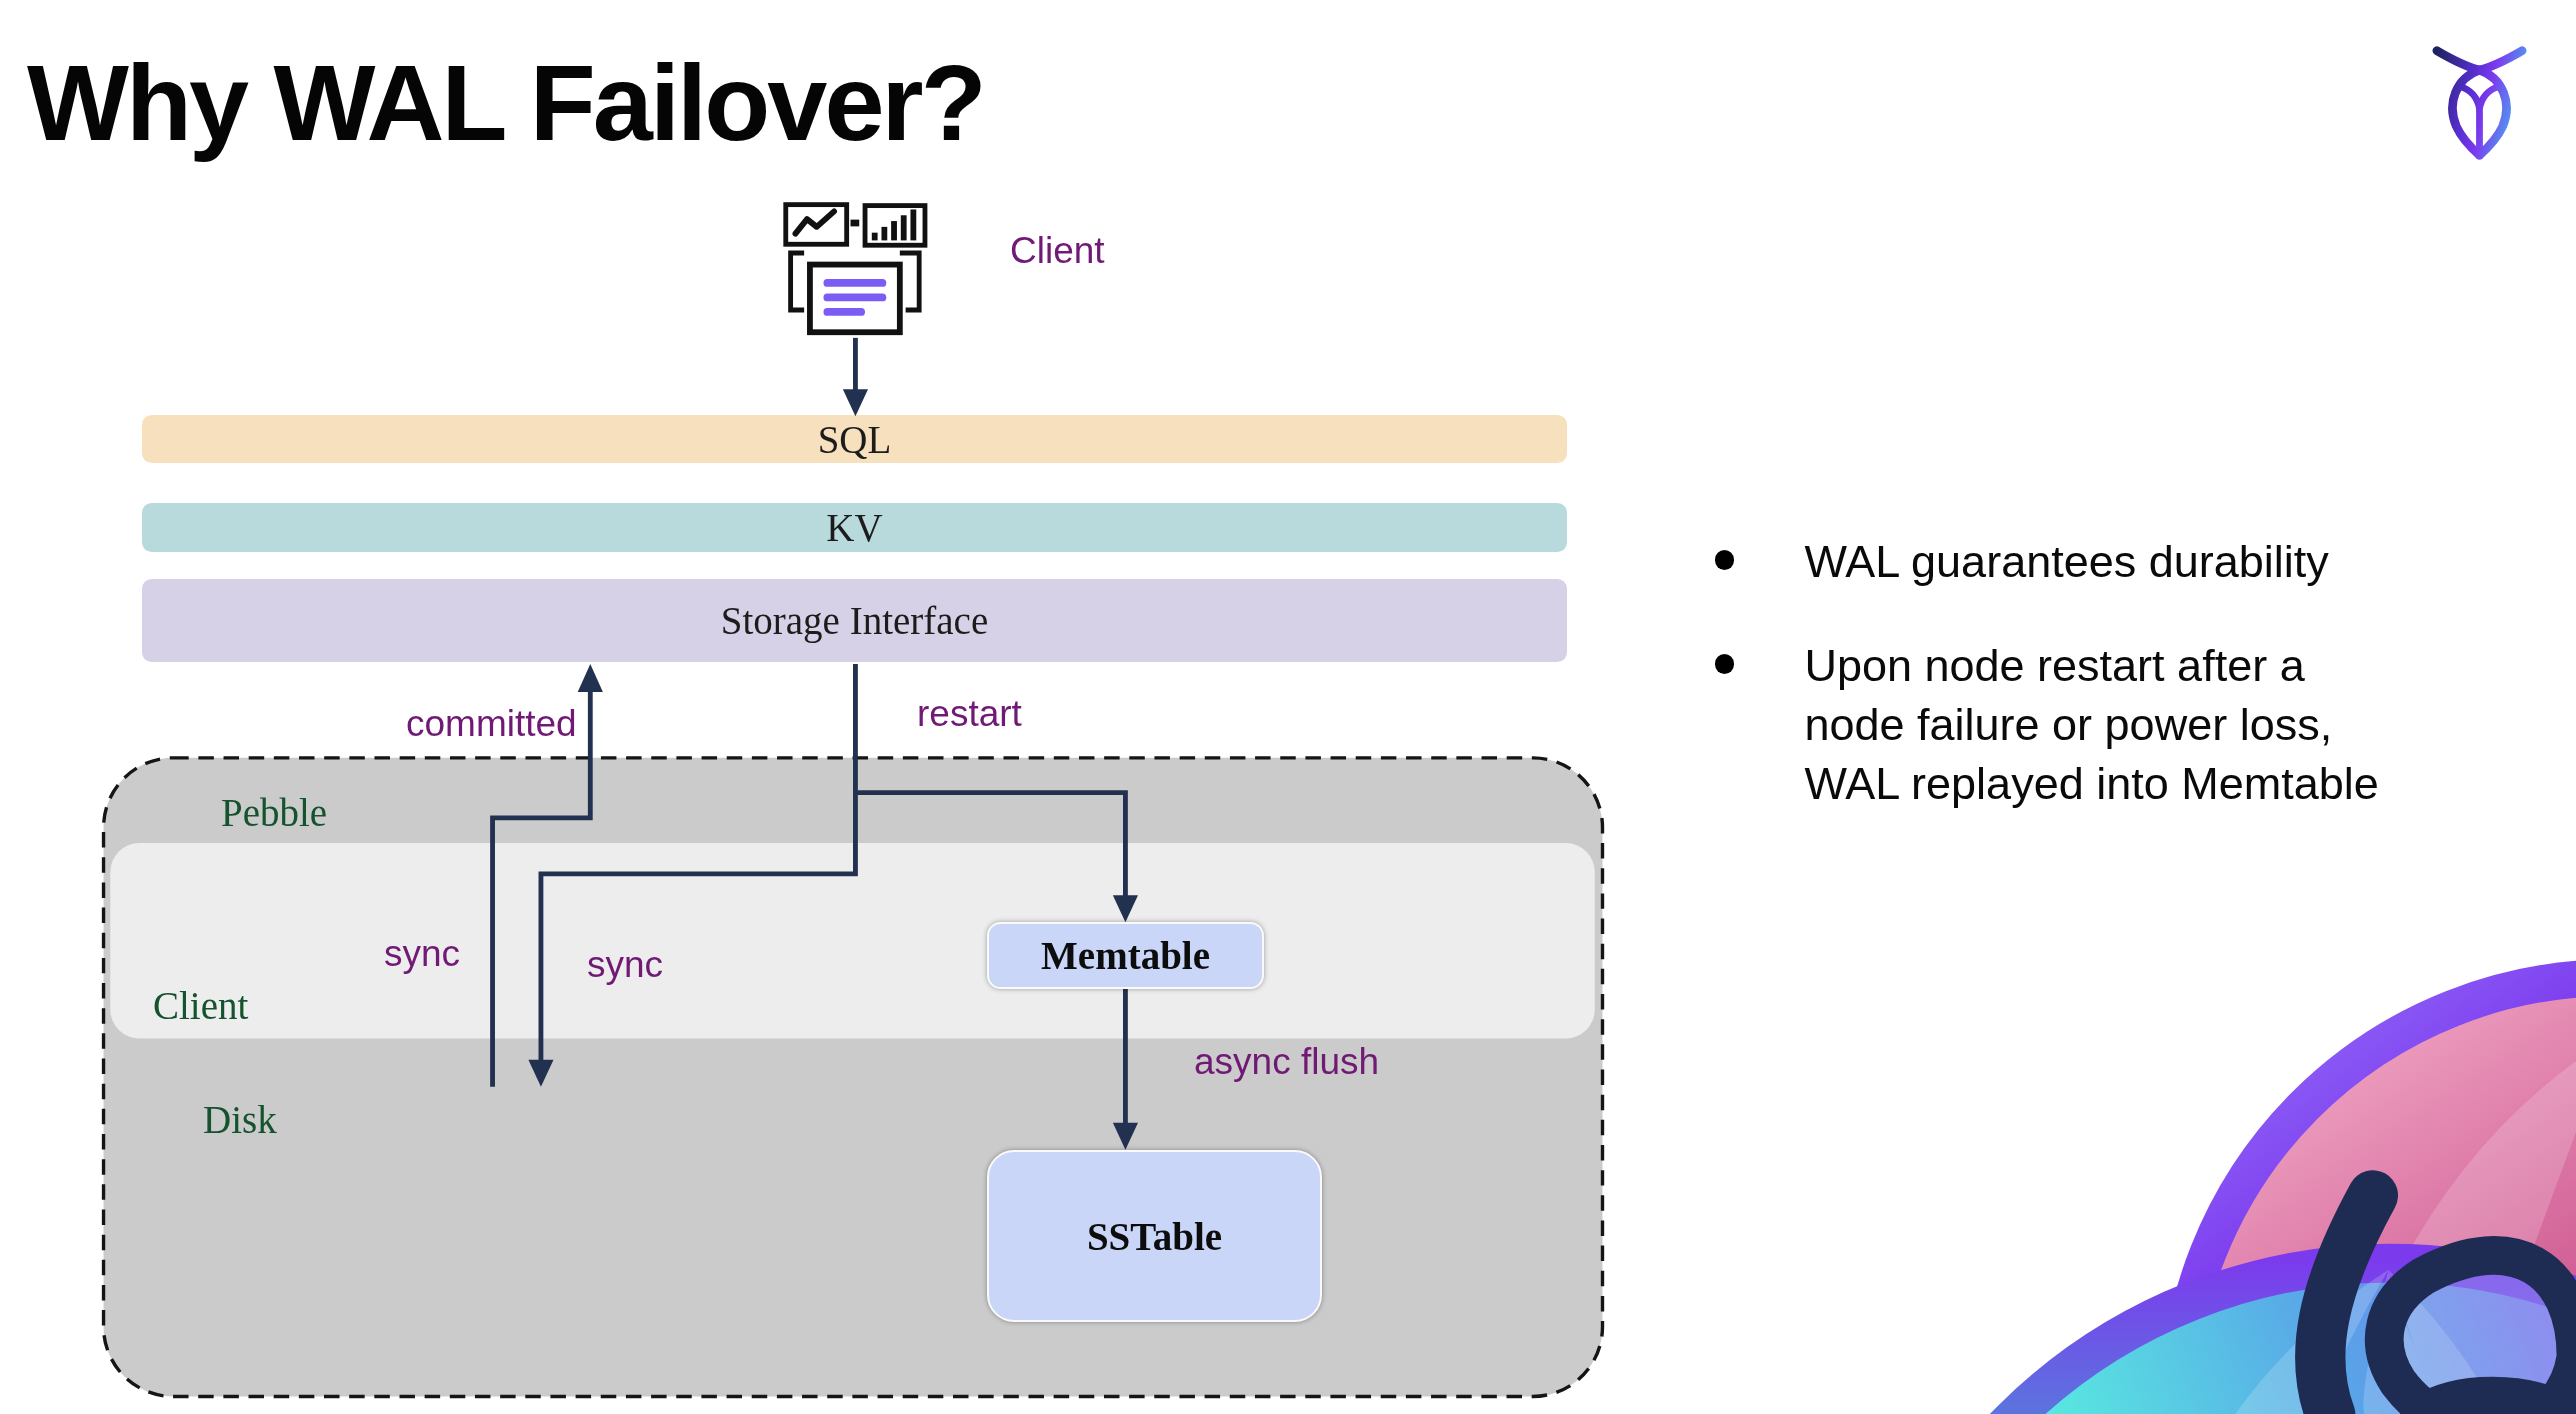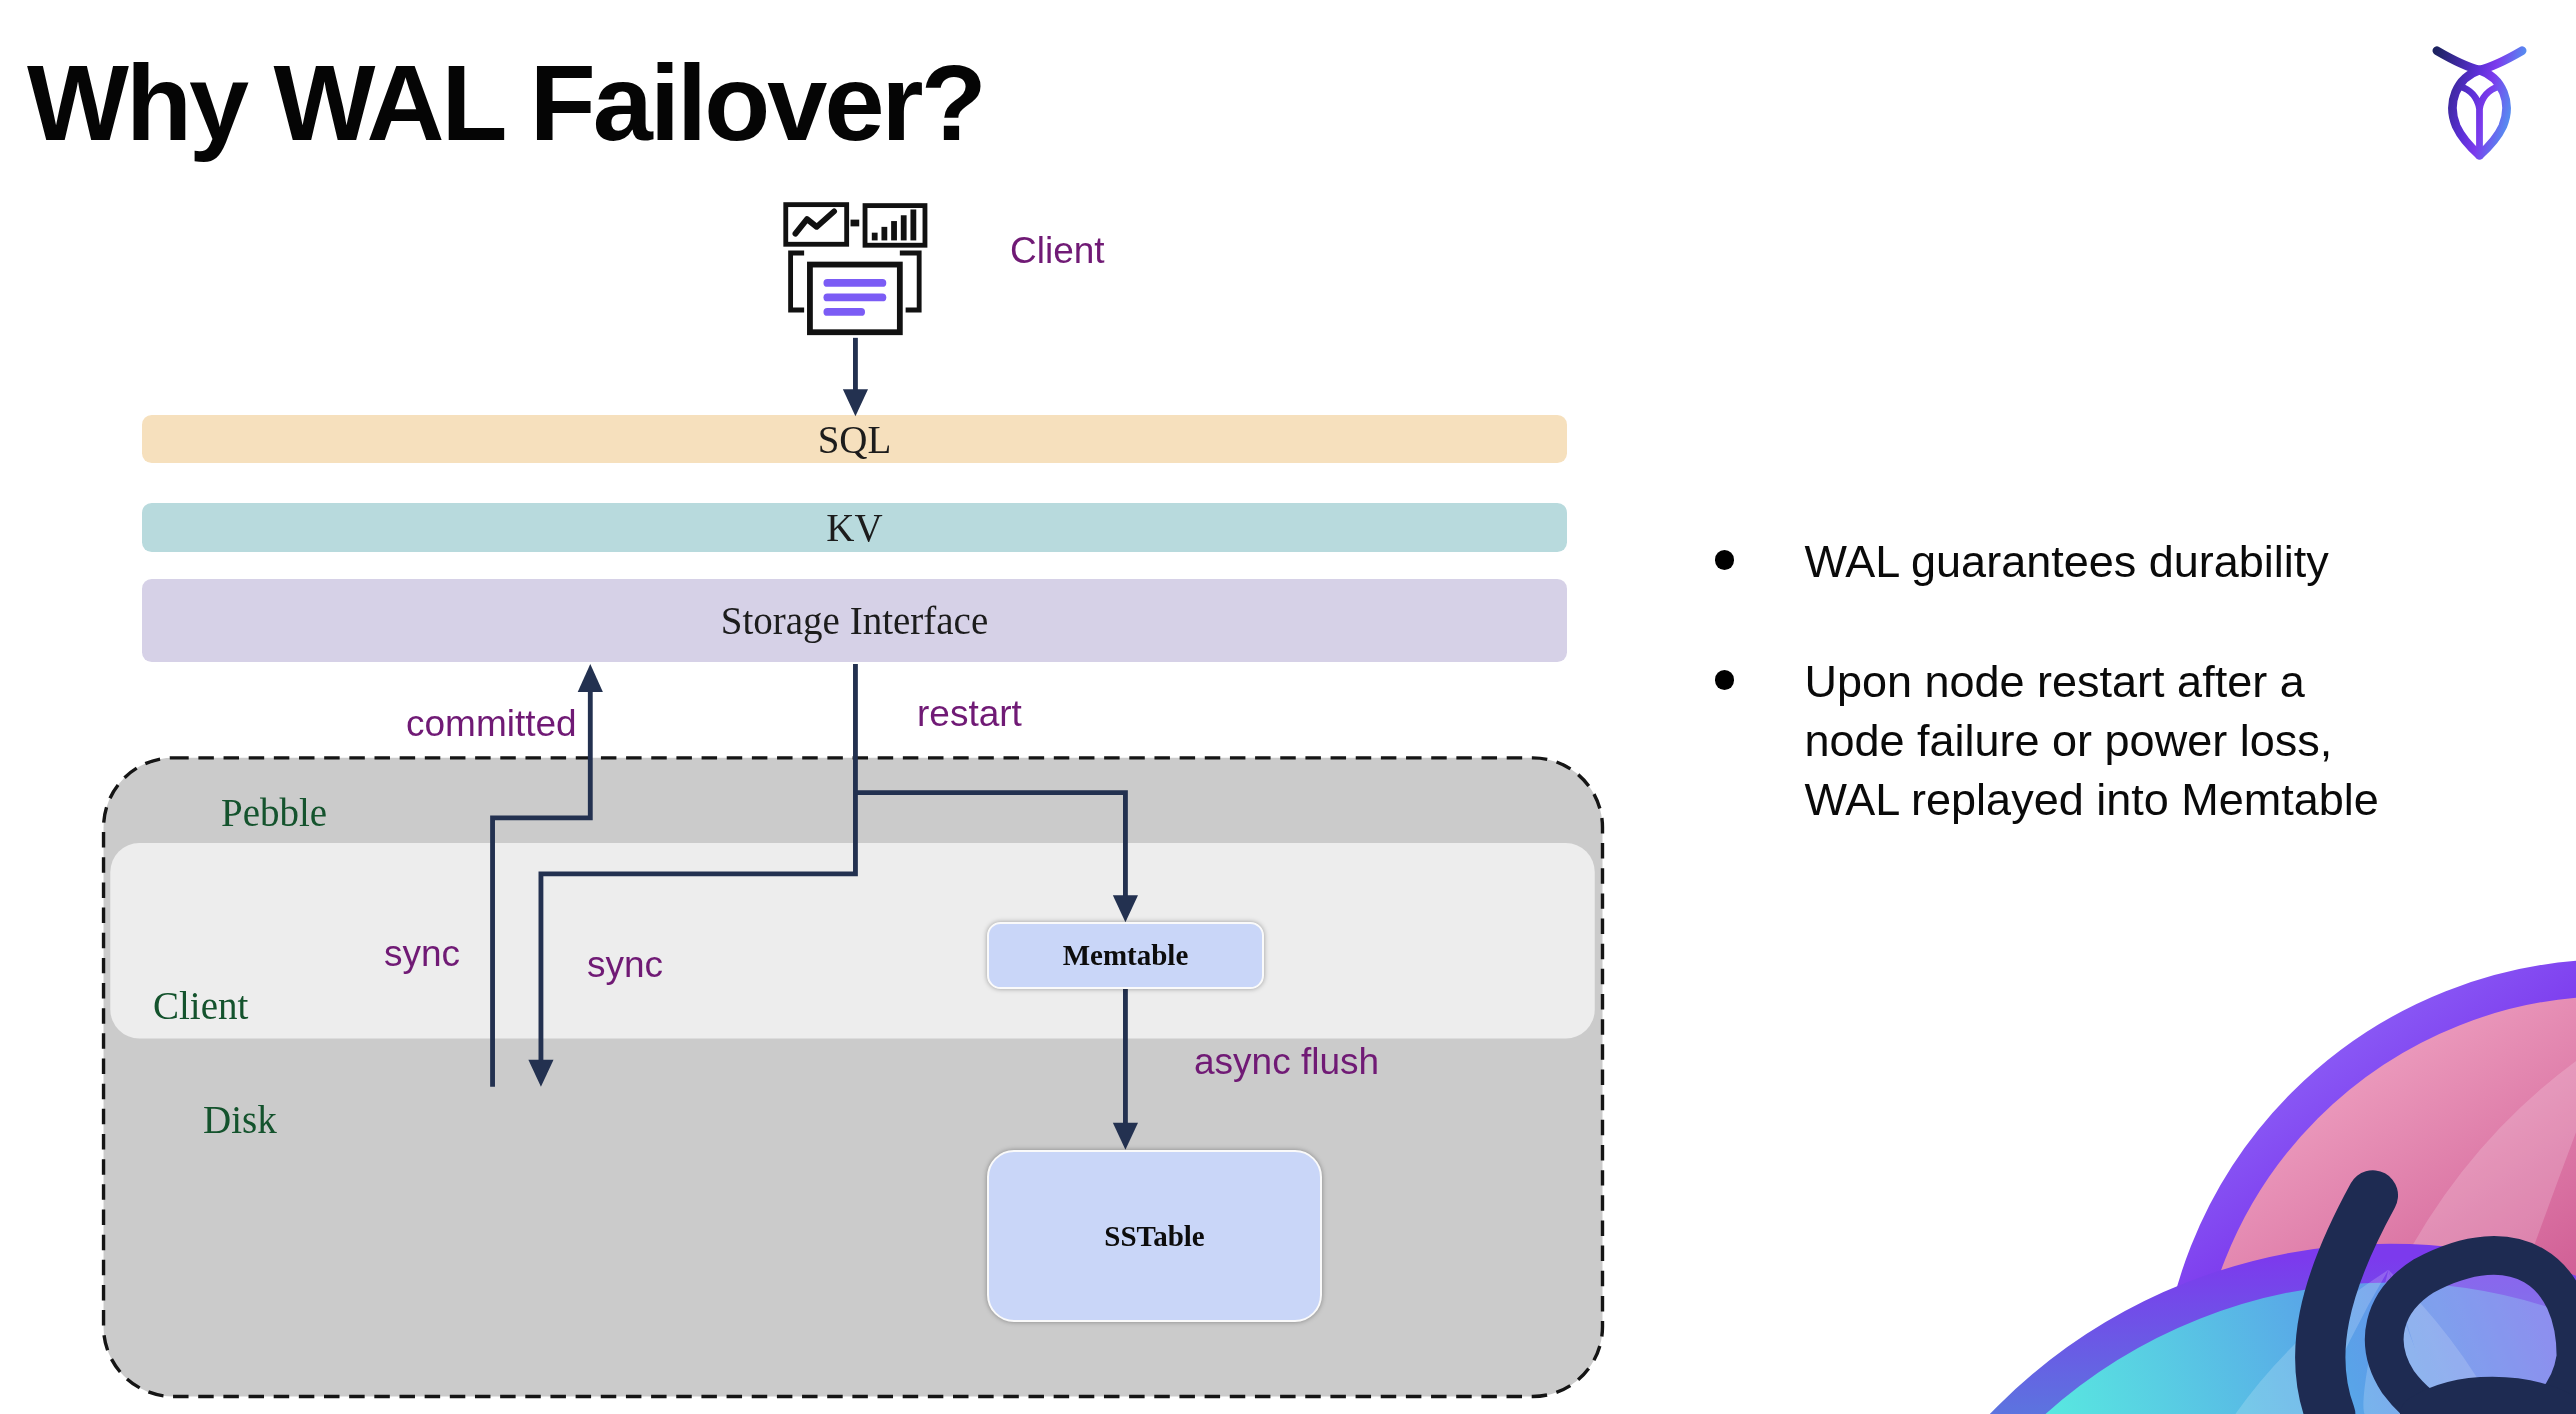--- a/index.html
+++ b/index.html
@@ -37,29 +37,29 @@
   #lbl-client{left:1010px;top:230px}
   #lbl-committed{left:406px;top:703px}
   #lbl-commit{left:917px;top:693px}
   #lbl-sync-left{left:384px;top:933px}
   #lbl-sync-right{left:587px;top:944px}
   #lbl-async{left:1194px;top:1041px}
 
   
   .node{background:var(--node-box);border:2.9px solid #fafafa;box-shadow:0 0 4.8px rgba(0,0,0,.35);
         display:flex;align-items:center;justify-content:center;z-index:6;
-        font-family:"Liberation Serif","DejaVu Serif",serif;font-weight:700;font-size:29px;color:#0d0d0d}
+        font-family:"Liberation Serif","DejaVu Serif",serif;font-weight:700;font-size:39px;color:#0d0d0d}
   #box-memtable{left:987px;top:922px;width:277px;height:67px;border-radius:13.5px}
   #box-wal{left:450px;top:1089px;width:181px;height:170px;border-radius:27px}
   #box-sstable{left:987px;top:1150px;width:335px;height:172px;border-radius:27px}
 
   
   #bullets{left:1715px;top:532px;width:803px;z-index:2;list-style:none}
   #bullets li{display:flex;align-items:flex-start}
-  #bullets li + li{margin-top:61px}
+  #bullets li + li{margin-top:45px}
   .bullet-dot{width:19.4px;height:19.4px;border-radius:50%;background:#000;flex-shrink:0;margin-top:18.4px;margin-right:70px}
   .bullet-text{font-size:45px;line-height:59px;color:#0a0a0a;white-space:pre-line}
 
   
   #client-icon{left:774px;top:194px;z-index:2}
   #crl-logo{left:2431px;top:41px;z-index:2}
   #brand-art{left:1926px;top:910px;z-index:1}
 </style>
 </head>
 <body>

